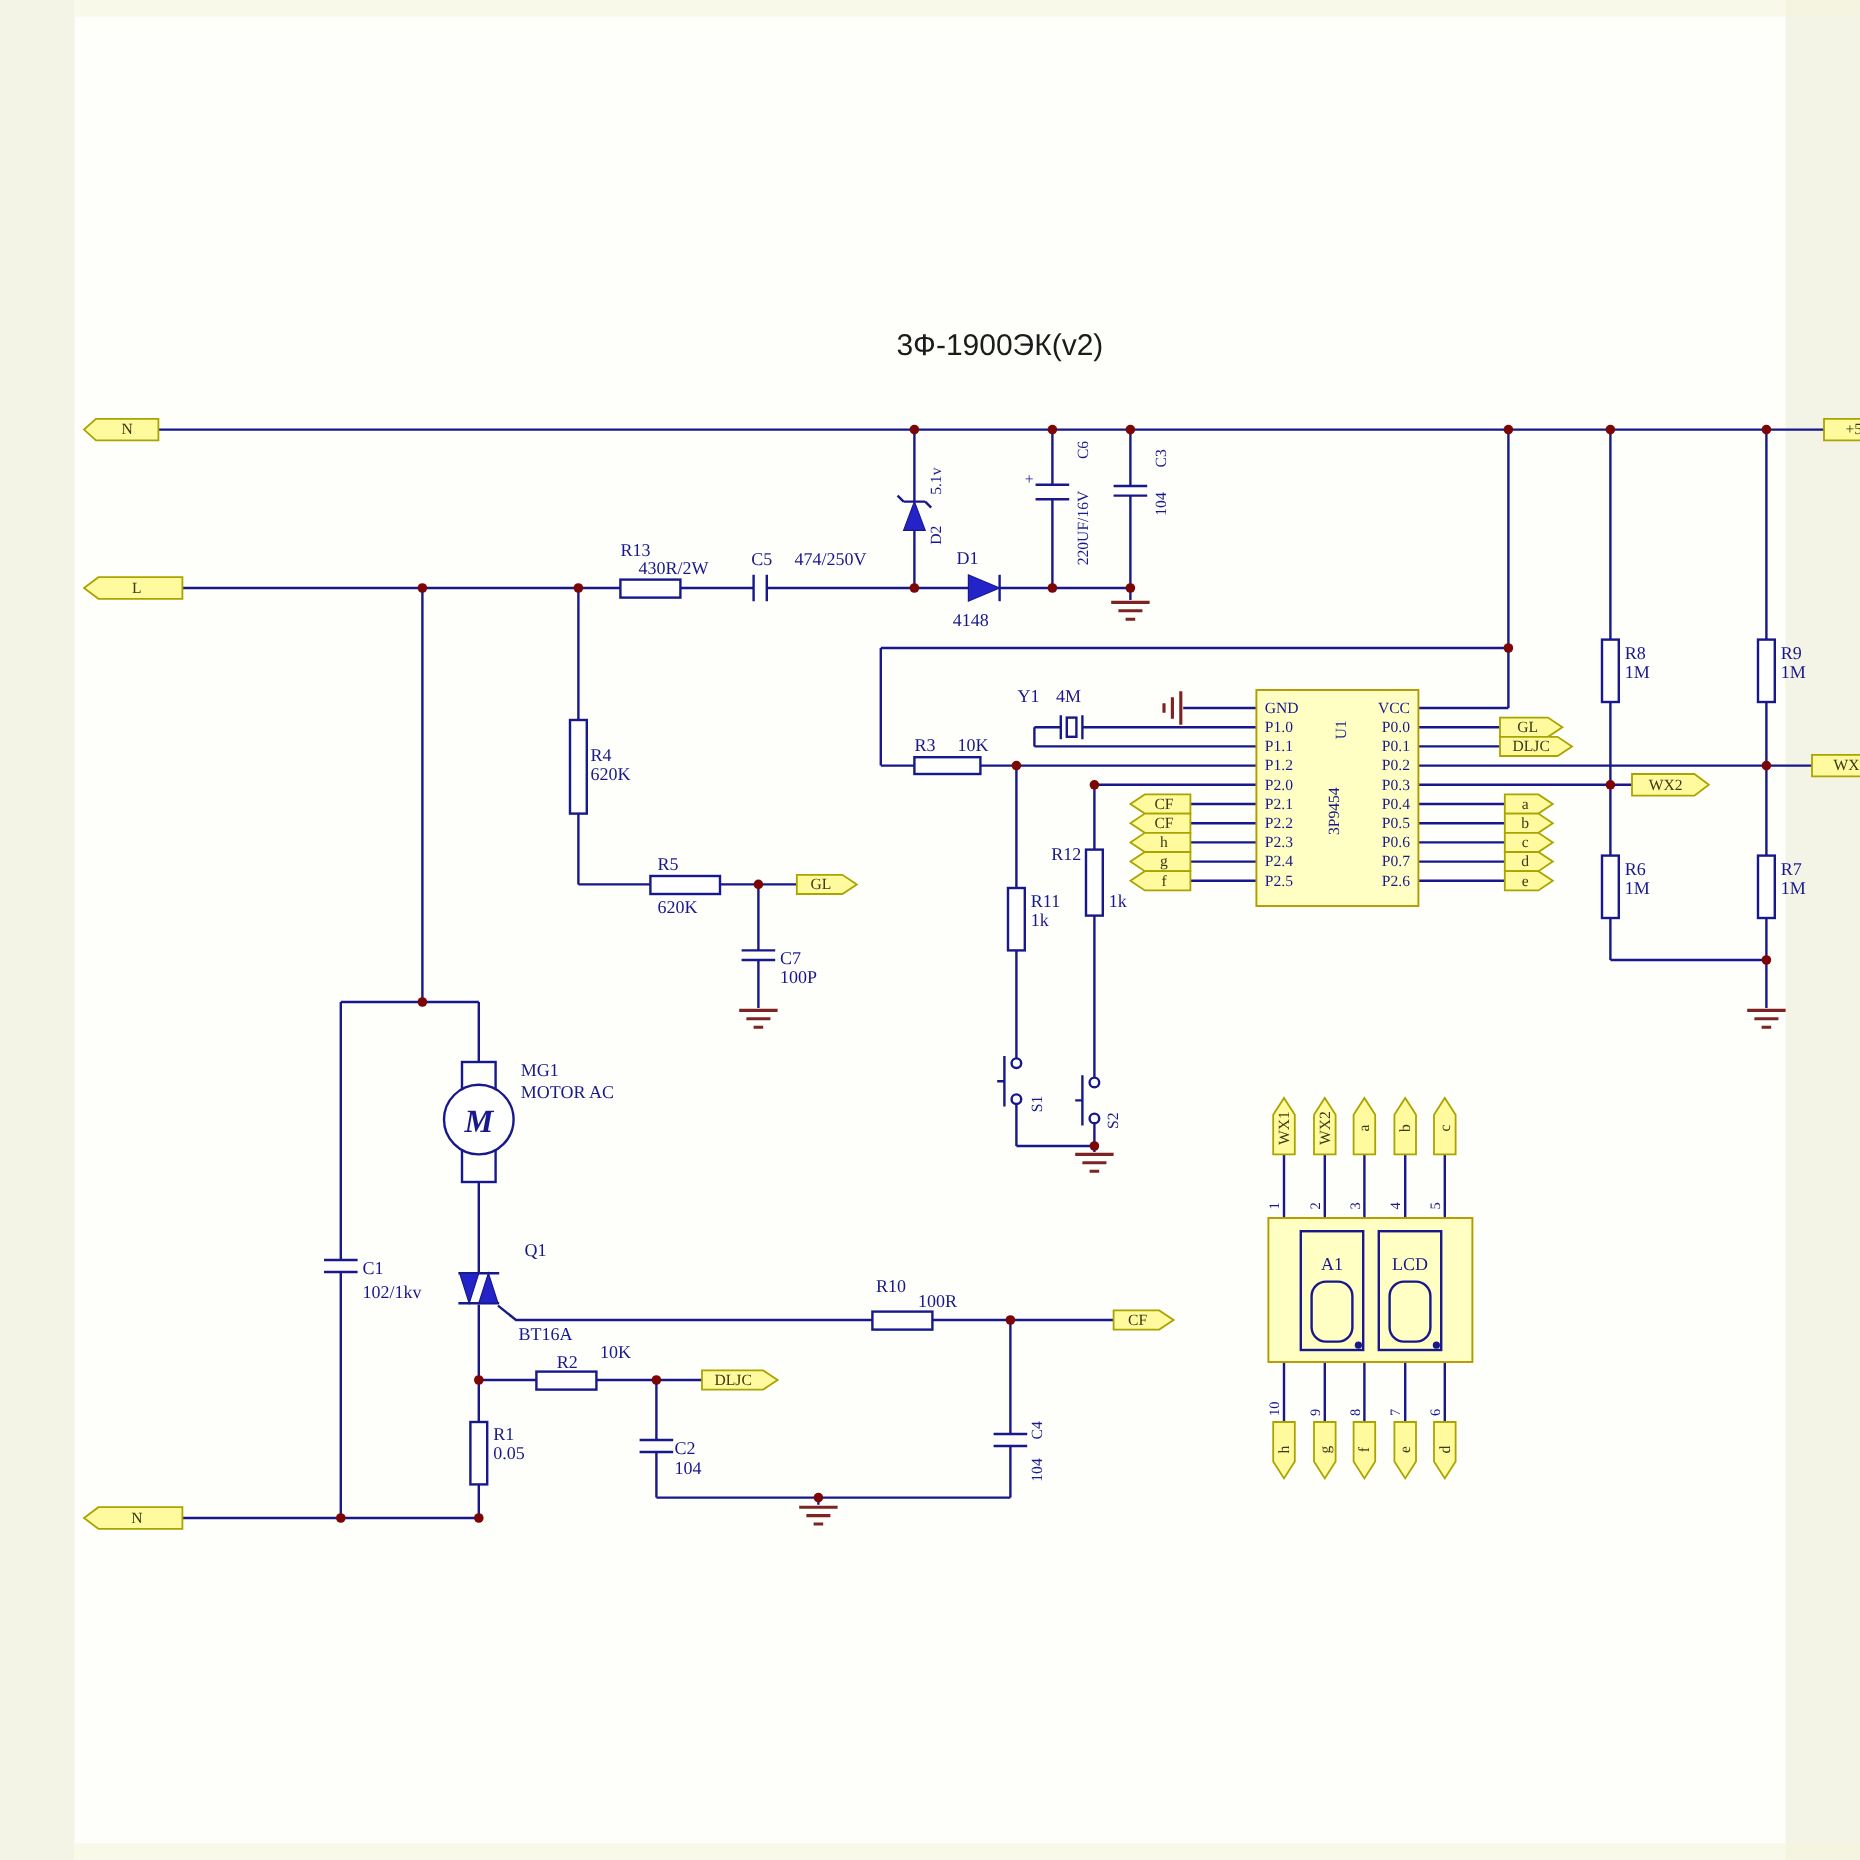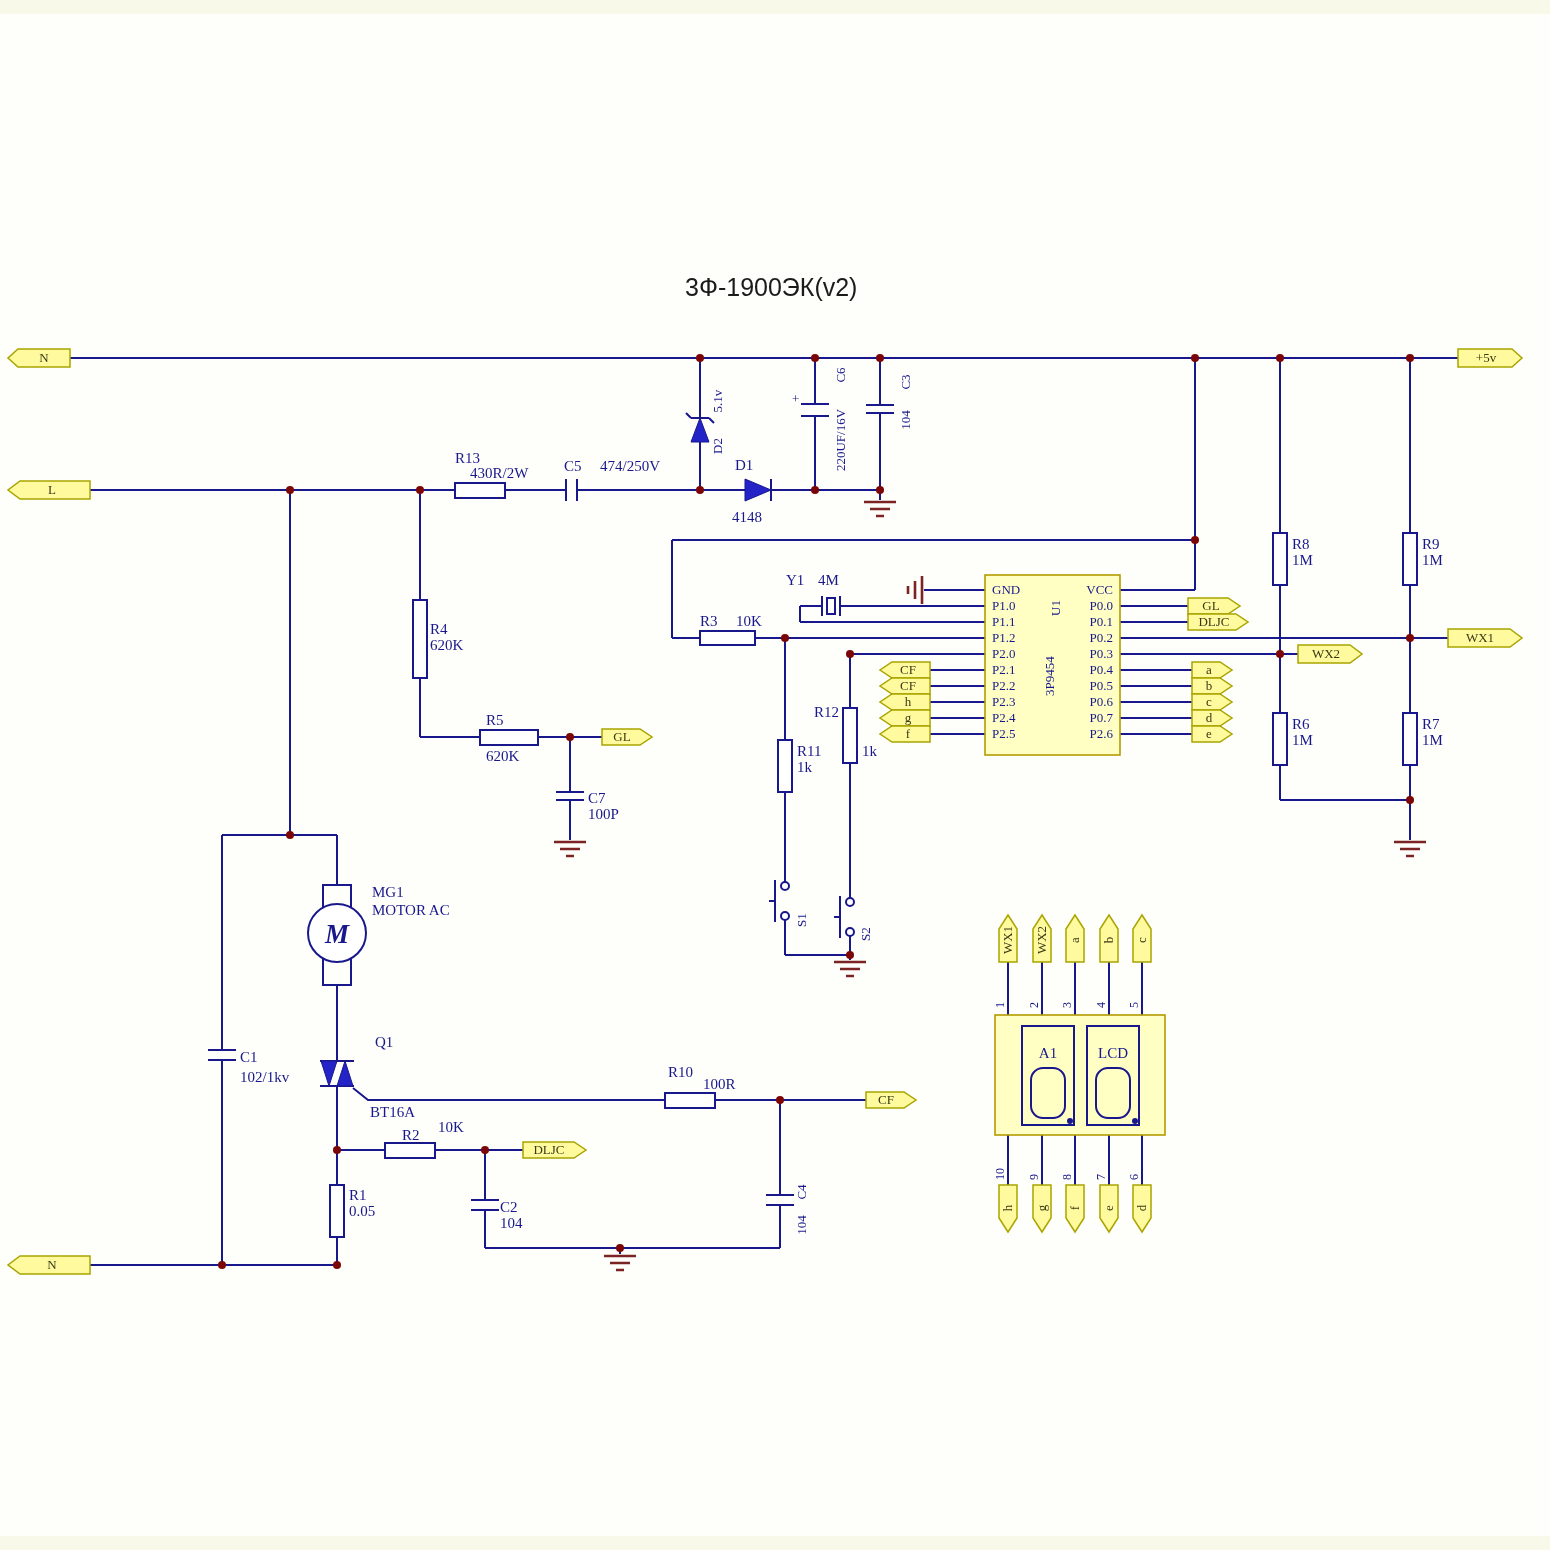--- a/index.html
+++ b/index.html
@@ -1,16 +1,16 @@
 <!DOCTYPE html>
 <html><head>
 <meta charset="utf-8">
 <style>
   html,body{margin:0;padding:0;background:#f3f3e6;}
-  .page{width:1550px;height:1550px;margin:0 auto;background:#fefefa;position:relative;}
+  .page{width:1426px;height:1550px;margin:0 auto;background:#fefefa;position:relative;}
   svg{display:block;}
   .wire{stroke:#18188c;stroke-width:2;fill:none;}
   .comp{stroke:#18188c;stroke-width:2;fill:#ffffff;}
   .body-none{stroke:#18188c;stroke-width:2;fill:none;}
   .blue-fill{fill:#2323c8;stroke:#18188c;stroke-width:1;}
   .flag{fill:#fffa9e;stroke:#a9a400;stroke-width:1.5;}
   .chipbox{fill:#ffffc4;stroke:#b59b00;stroke-width:1.6;}
   .digit{stroke:#18188c;stroke-width:2;fill:none;}
   .dot{fill:#7c0606;stroke:none;}
   .gnd{stroke:#7c2424;stroke-width:2.6;fill:none;}

